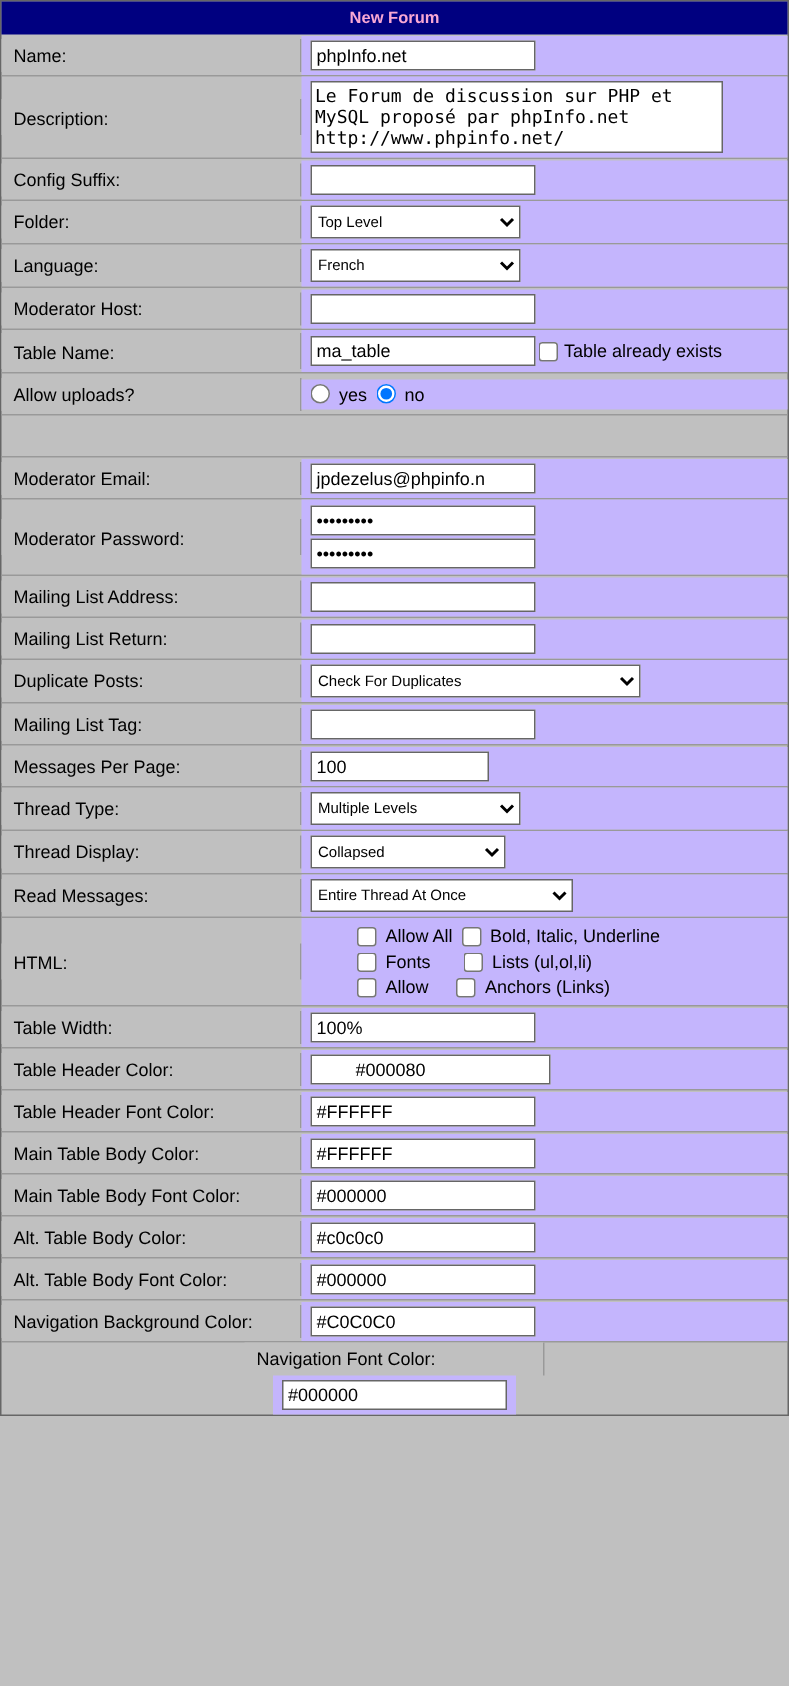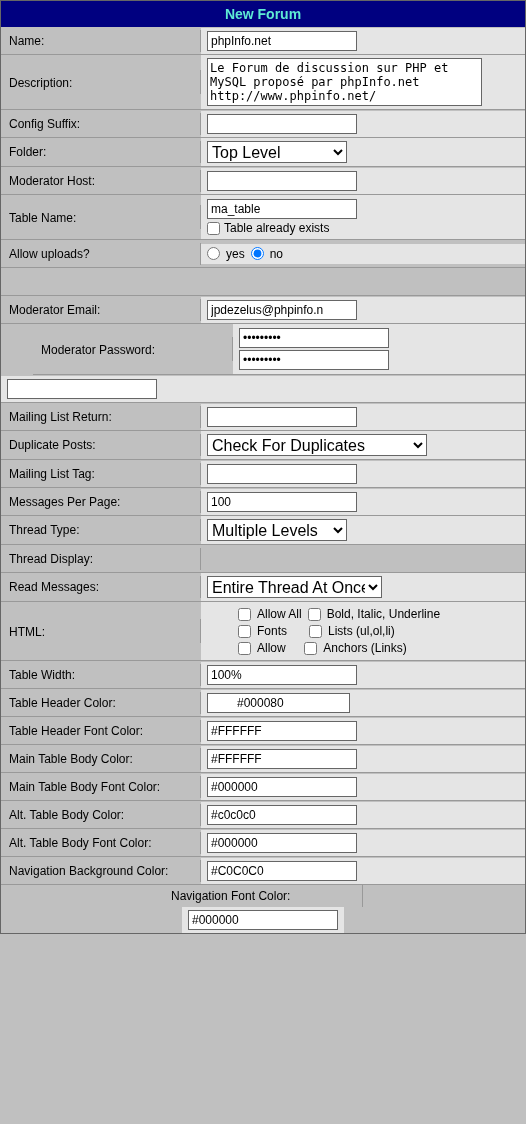--- a/index.html
+++ b/index.html
@@ -9,24 +9,24 @@
       background: #c0c0c0;
       width: 526px;
     }
     .form-container {
       width: 526px;
       border: 1px solid #666;
       background: #c0c0c0;
     }
     .form-title {
       background: #000080;
-      color: #5eead4;
+      color: #f9a8d4;
       text-align: center;
       padding: 5px;
-      font-size: 14px;
+      font-size: 11px;
       font-weight: bold;
     }
     .form-row {
       display: flex;
       border-bottom: 1px solid #999;
       min-height: 28px;
       align-items: center;
     }
     .form-row:last-child {
       border-bottom: none;
@@ -38,21 +38,21 @@
       padding: 4px 8px;
       background: #c0c0c0;
       border-right: 1px solid #999;
       color: #000;
       font-size: 12px;
       align-self: center;
     }
     .input-cell {
       flex: 1;
       padding: 3px 6px;
-      background: #e5e5e5;
+      background: #c4b5fd;
       display: flex;
       align-items: center;
       flex-wrap: wrap;
     }
     input[type="text"],
     input[type="password"] {
       background: #ffffff;
       border: 1px solid #666;
       font-size: 12px;
       padding: 1px 3px;
@@ -61,21 +61,21 @@
     textarea {
       background: #ffffff;
       border: 1px solid #666;
       font-size: 12px;
       padding: 2px;
       resize: none;
     }
     select {
       background: #ffffff;
       border: 1px solid #666;
-      font-size: 16px;
+      font-size: 10px;
       height: 22px;
     }
     .checkbox-row {
       display: flex;
       align-items: center;
       gap: 4px;
       font-size: 12px;
       white-space: nowrap;
     }
     .html-row .input-cell {
@@ -89,22 +89,21 @@
       align-items: center;
       gap: 6px;
       flex-wrap: nowrap;
       padding-left: 31px;
     }
     .description-cell {
       flex-direction: column;
       align-items: flex-start;
     }
     .table-name-cell {
-      flex-direction: column;
-      align-items: flex-start;
+      align-items: center;
       gap: 2px;
       padding: 4px 6px;
     }
     .password-cell {
       flex-direction: column;
       gap: 2px;
       align-items: flex-start;
       padding: 4px 6px;
     }
     .radio-group {
@@ -142,20 +141,28 @@
 
   <div class="form-row">
     <div class="label-cell">Folder:</div>
     <div class="input-cell">
       <select style="width:140px;">
         <option>Top Level</option>
       </select>
     </div>
   </div>
 
+  <div class="form-row">
+    <div class="label-cell">Language:</div>
+    <div class="input-cell">
+      <select style="width:140px;">
+        <option>French</option>
+      </select>
+    </div>
+  </div>
 
   <div class="form-row">
     <div class="label-cell">Moderator Host:</div>
     <div class="input-cell">
       <input type="text" style="width: 150px;" value="">
     </div>
   </div>
 
   <div class="form-row" style="align-items:flex-start;">
     <div class="label-cell" style="padding-top:6px;">Table Name:</div>
@@ -183,29 +190,30 @@
   <div class="form-row">
   </div>
 
   <div class="form-row">
     <div class="label-cell">Moderator Email:</div>
     <div class="input-cell">
       <input type="text" style="width: 150px;" value="jpdezelus@phpinfo.n">
     </div>
   </div>
 
-  <div class="form-row" style="align-items:flex-start;margin-left:32px;">
+  <div class="form-row" style="align-items:flex-start;">
     <div class="label-cell" style="padding-top:6px;">Moderator Password:</div>
     <div class="input-cell password-cell">
       <input type="password" style="width: 150px;" value="*********">
       <input type="password" style="width: 150px;" value="*********">
     </div>
   </div>
 
   <div class="form-row">
+    <div class="label-cell">Mailing List Address:</div>
     <div class="input-cell">
       <input type="text" style="width: 150px;" value="">
     </div>
   </div>
 
   <div class="form-row">
     <div class="label-cell">Mailing List Return:</div>
     <div class="input-cell">
       <input type="text" style="width: 150px;" value="">
     </div>
@@ -223,35 +231,40 @@
   <div class="form-row">
     <div class="label-cell">Mailing List Tag:</div>
     <div class="input-cell">
       <input type="text" style="width: 150px;" value="">
     </div>
   </div>
 
   <div class="form-row">
     <div class="label-cell">Messages Per Page:</div>
     <div class="input-cell">
-      <input type="text" style="width: 150px;" value="100">
+      <input type="text" style="width: 119px;" value="100">
     </div>
   </div>
 
   <div class="form-row">
     <div class="label-cell">Thread Type:</div>
     <div class="input-cell">
       <select style="width:140px;">
         <option>Multiple Levels</option>
       </select>
     </div>
   </div>
 
   <div class="form-row">
     <div class="label-cell">Thread Display:</div>
+    <div class="input-cell">
+      <select style="width:130px;">
+        <option>Collapsed</option>
+      </select>
+    </div>
   </div>
 
   <div class="form-row">
     <div class="label-cell">Read Messages:</div>
     <div class="input-cell">
       <select style="width:175px;">
         <option>Entire Thread At Once</option>
       </select>
     </div>
   </div>
@@ -285,21 +298,21 @@
   <div class="form-row">
     <div class="label-cell">Table Width:</div>
     <div class="input-cell">
       <input type="text" style="width: 150px;" value="100%">
     </div>
   </div>
 
   <div class="form-row">
     <div class="label-cell">Table Header Color:</div>
     <div class="input-cell">
-      <input type="text" style="width: 143px; padding-left: 29px;" value="#000080">
+      <input type="text" style="width: 160px; padding-left: 29px;" value="#000080">
     </div>
   </div>
 
   <div class="form-row">
     <div class="label-cell">Table Header Font Color:</div>
     <div class="input-cell">
       <input type="text" style="width: 150px;" value="#FFFFFF">
     </div>
   </div>
 

